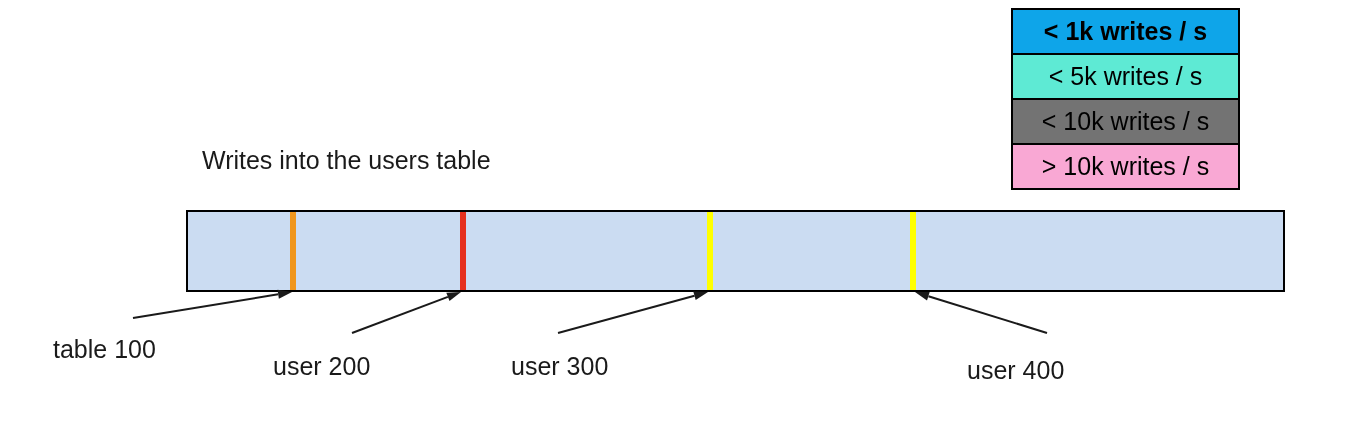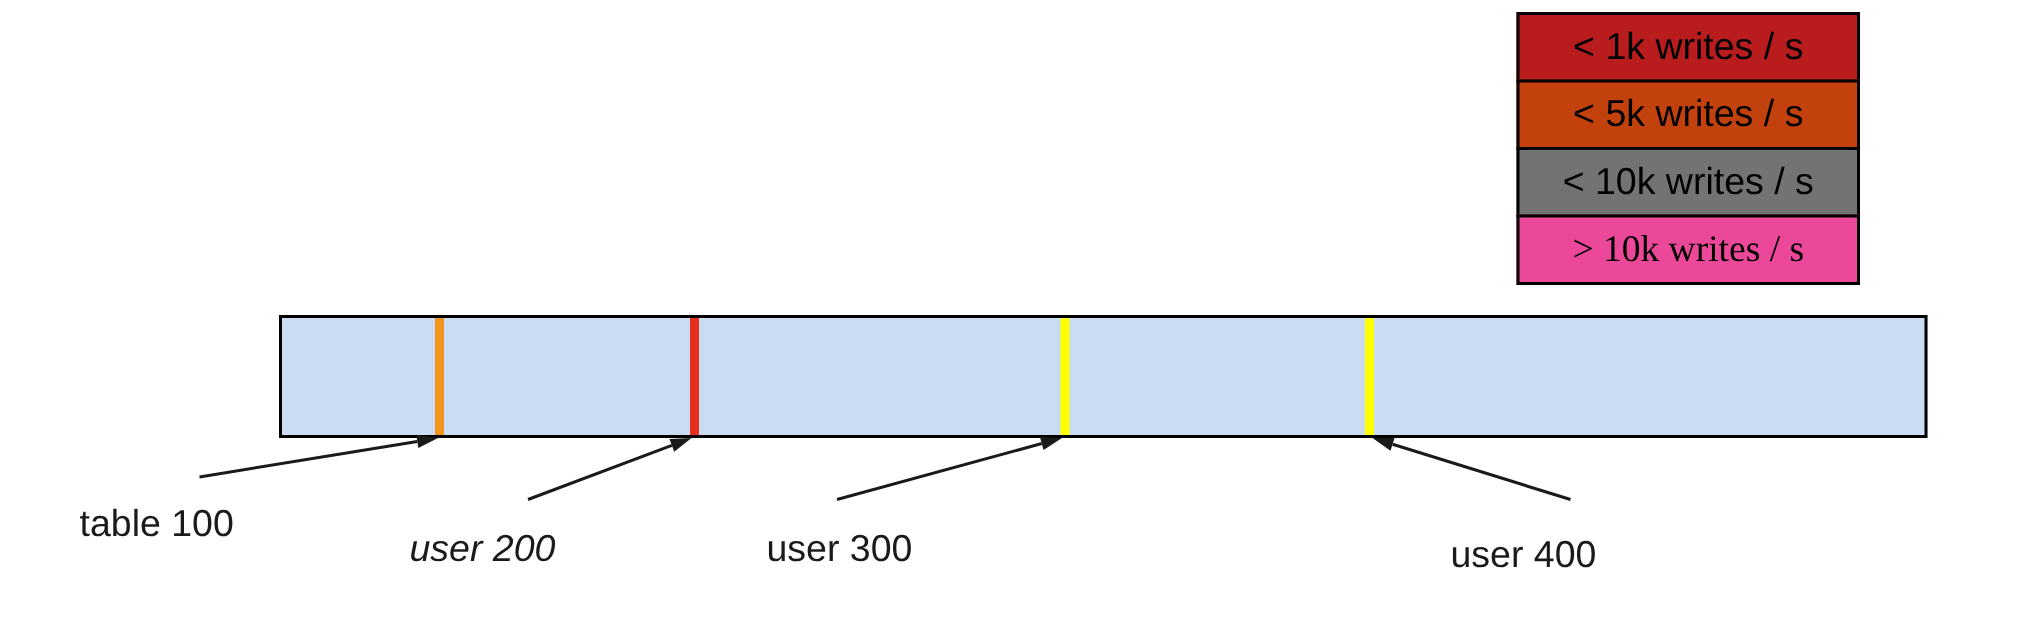--- a/index.html
+++ b/index.html
@@ -71,51 +71,52 @@
     width: 1350px;
     height: 422px;
     pointer-events: none;
   }
 </style>
 </head>
 <body>
 
 <div class="canvas">
 
+  <div class="title">Writes into the users table</div>
 
   <div class="bar">
       <div class="marker" style="left: 102px; background: rgb(240, 150, 29);"></div>
       <div class="marker" style="left: 272px; background: rgb(230, 48, 30);"></div>
       <div class="marker" style="left: 519px; background: rgb(255, 255, 0);"></div>
       <div class="marker" style="left: 722px; background: rgb(255, 255, 0);"></div>
     </div>
 
   <svg class="arrow-layer" width="1350" height="422" viewBox="0 0 1350 422" xmlns="http://www.w3.org/2000/svg">
       <line x1="133" y1="318" x2="278.2" y2="294.3" stroke="#1a1a1a" stroke-width="2"></line>
       <polygon points="292,292 278.9,298.7 277.5,289.8" fill="#1a1a1a"></polygon>
       <line x1="352" y1="333" x2="447.9" y2="296.9" stroke="#1a1a1a" stroke-width="2"></line>
       <polygon points="461,292 449.5,301.1 446.3,292.7" fill="#1a1a1a"></polygon>
       <line x1="558" y1="333" x2="694.5" y2="295.7" stroke="#1a1a1a" stroke-width="2"></line>
       <polygon points="708,292 695.7,300.0 693.3,291.4" fill="#1a1a1a"></polygon>
       <line x1="1047" y1="333" x2="928.4" y2="296.2" stroke="#1a1a1a" stroke-width="2"></line>
       <polygon points="915,292 929.7,291.9 927.0,300.5" fill="#1a1a1a"></polygon>
     </svg>
 
   <div class="legend">
-      <div class="legend-row" style="background: #b91c1c;">
+      <div class="legend-row" style="background: #0ea5e9; font-weight: bold;">
         <span>&lt; 1k writes / s</span>
       </div>
-      <div class="legend-row" style="background: #c2410c;">
+      <div class="legend-row" style="background: #5eead4;">
         <span>&lt; 5k writes / s</span>
       </div>
       <div class="legend-row" style="background: #737373;">
         <span>&lt; 10k writes / s</span>
       </div>
-      <div class="legend-row" style="background: #ec4899; font-family: Liberation Serif, serif;">
+      <div class="legend-row" style="background: #f9a8d4;">
         <span>&gt; 10k writes / s</span>
       </div>
     </div>
 
 <div class="user-label" style="left: 53px; top: 335px;">table 100</div>
-    <div class="user-label" style="left: 273px; top: 352px; font-style: italic;">user 200</div>
+    <div class="user-label" style="left: 273px; top: 352px;">user 200</div>
     <div class="user-label" style="left: 494px; top: 352px; margin-left: 17px;">user 300</div>
     <div class="user-label" style="left: 967px; top: 356px;">user 400</div>
   </div>
 
 </body></html>

